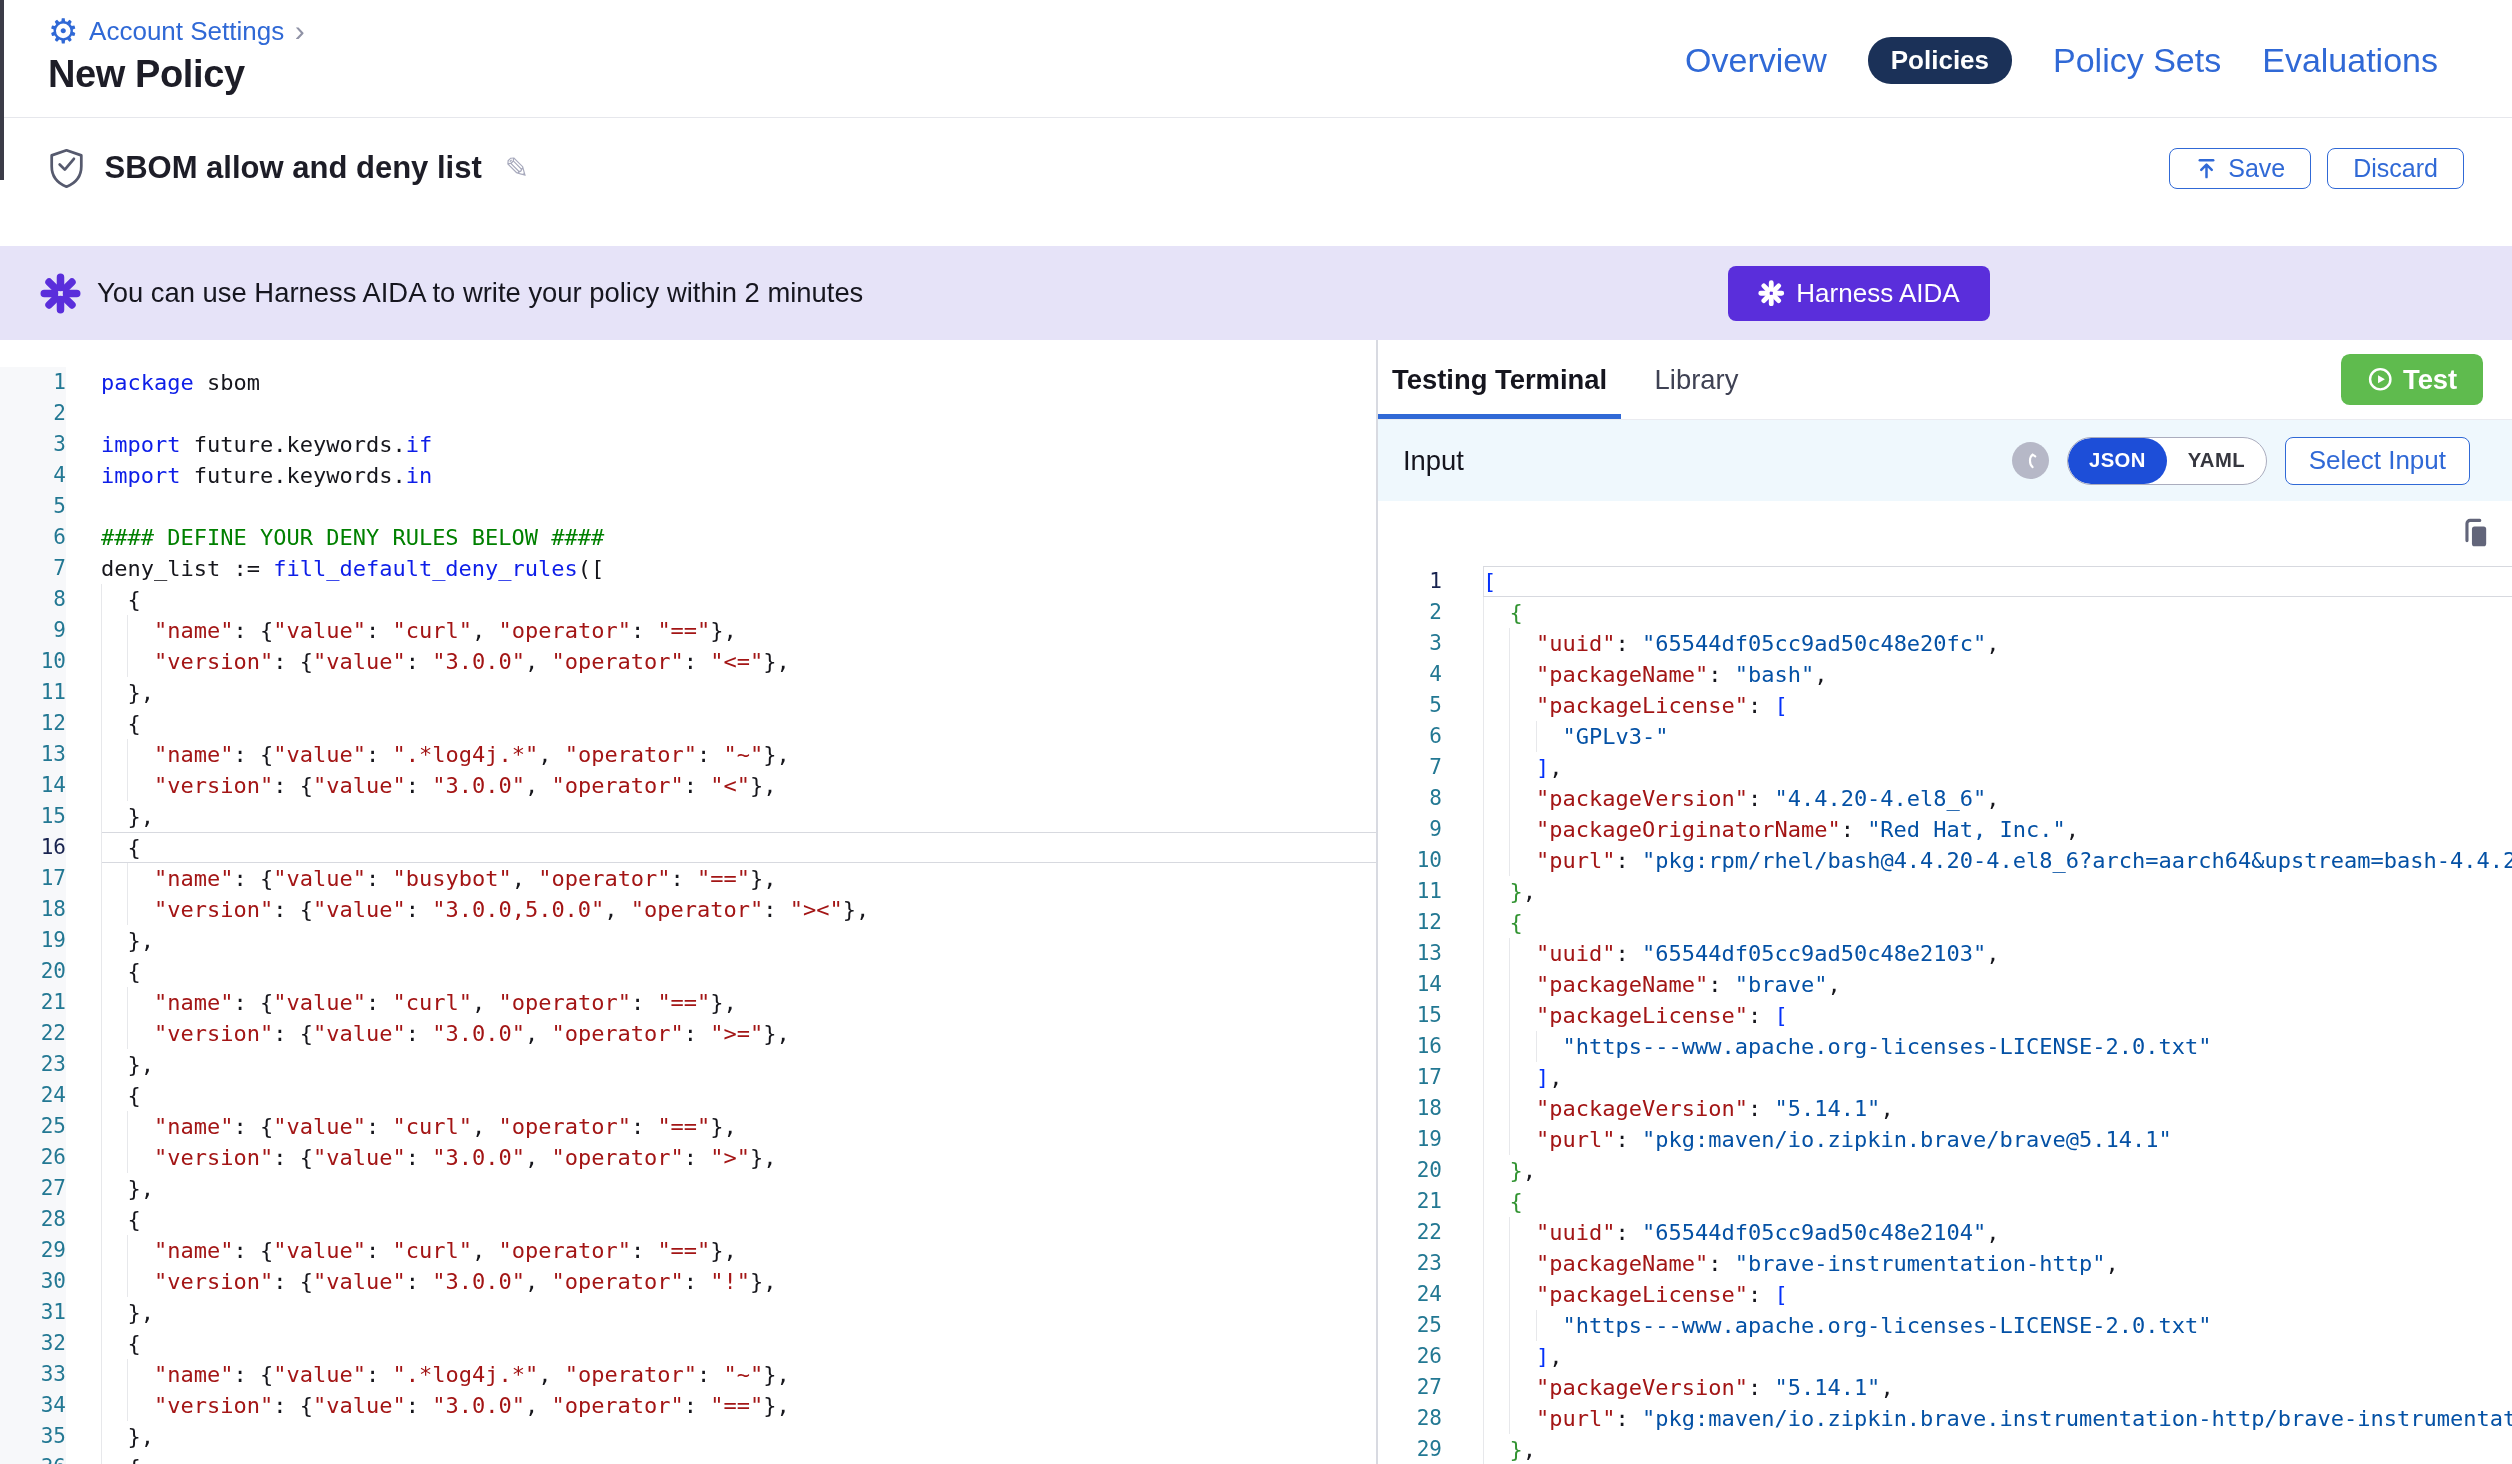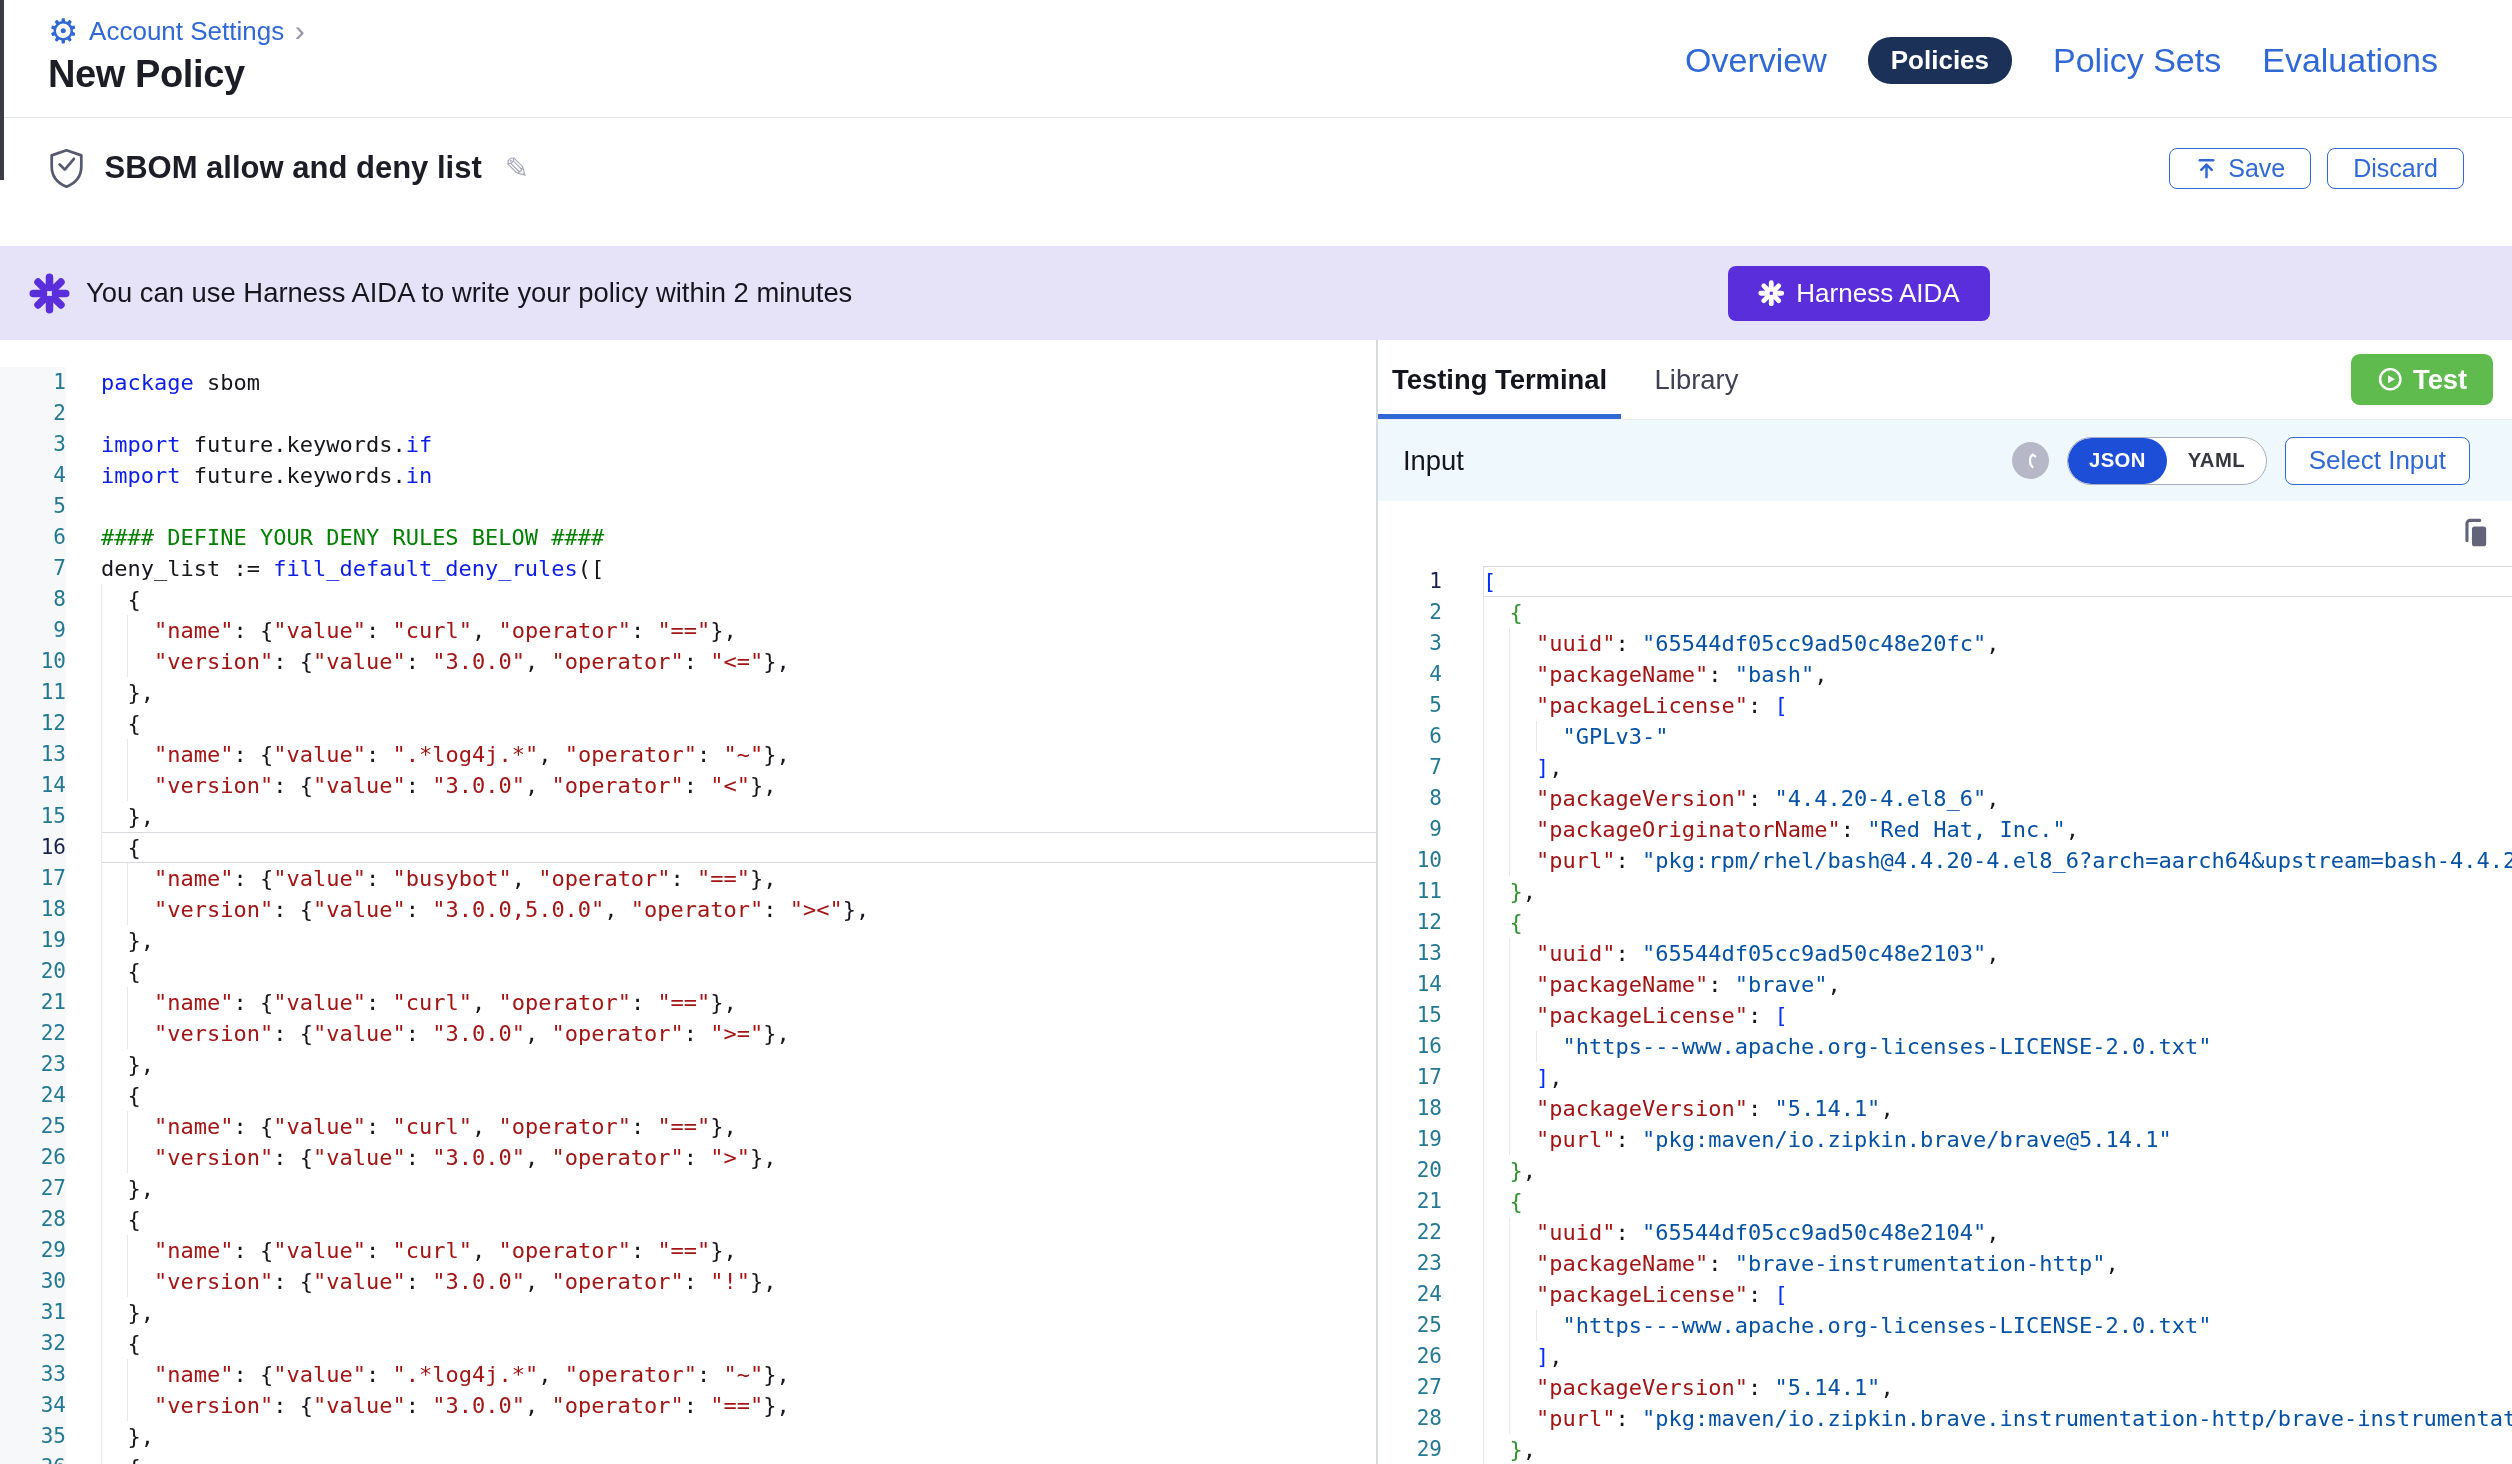--- a/index.html
+++ b/index.html
@@ -27,21 +27,21 @@
                display:flex; align-items:center; padding:0 48px; }
   .policy-name{ font-size:31px; font-weight:bold; color:#1d1d27; margin-left:19.5px; }
   .pencil{ font-size:29px; color:#a7a9bc; margin-left:23px; background:none; border:none; cursor:pointer; }
   .bar-actions{ margin-left:auto; display:flex; gap:16px; }
   .btn-outline{ display:flex; align-items:center; gap:10.6px; height:41px; padding:0 25px;
                 background:#fff; border:1.8px solid var(--accent-blue,#3069d6); border-radius:8px;
                 color:var(--accent-blue,#3069d6); font-size:25px; font-weight:500; cursor:pointer;
                 font-family:inherit;text-align:right; }
   
   .aida-banner{ position:absolute; top:246px; left:0; right:0; height:94px;
-                background:var(--banner-bg,#e6e3f8); display:flex; align-items:center; padding-left:29px; }
+                background:var(--banner-bg,#e6e3f8); display:flex; align-items:center; padding-left:40px; }
   .aida-banner .msg{ font-size:27.4px; color:#16161f; margin-left:16px; }
   .aida-btn{ position:absolute; left:1728px; top:19.5px; width:262px; height:55px;
              background:var(--purple,#5a2edb); border:none; border-radius:8px; color:#fff;
              font-size:26px; font-weight:normal; display:flex; align-items:center; justify-content:center;
              gap:11.5px; cursor:pointer; font-family:inherit; }
   
   .editors{ position:absolute; top:340px; left:0; right:0; bottom:0; }
   .pane-divider{ position:absolute; left:1376px; top:0; bottom:0; width:1.8px; background:#d8dae1; cursor:col-resize; }
   .code-pane{ position:absolute; left:0; top:0; bottom:0; width:1376px; overflow:hidden;
               padding-top:26.5px; font-family:"DejaVu Sans Mono",monospace; font-size:22px; }
@@ -59,21 +59,21 @@
   
   .right-pane{ position:absolute; left:1378px; right:0; top:0; bottom:0; display:flex; flex-direction:column; }
   .term-tabs{ height:80px; flex:none; display:flex; align-items:stretch; padding-left:0;
               border-bottom:0.9px solid #eaebf0; background:#fff; }
   .term-tab{ display:flex; align-items:center; padding:0 14px; font-size:27.4px; color:#3f4254;
              position:relative; cursor:pointer; }
   .term-tab.active{ font-weight:bold; color:#15151e; }
   .term-tab.active::after{ content:''; position:absolute; left:0; right:0; bottom:0; height:5.3px;
                            background:var(--accent-blue,#3069d6); }
   .term-tab + .term-tab{ margin-left:19.5px; }
-  .test-btn{ margin:auto 19px auto auto; height:51px; width:142px; background:var(--green,#5fbb4e);
+  .test-btn{ margin:auto 29px auto auto; height:51px; width:142px; background:var(--green,#5fbb4e);
              border:none; border-radius:8.8px; color:#fff; font-weight:bold; font-size:27.4px;
              display:flex; align-items:center; justify-content:center; gap:9.7px; cursor:pointer;
              font-family:inherit; }
   .input-row{ height:81px; flex:none; background:var(--input-row-bg,#eff8fd); display:flex;
               align-items:center; padding:0 42px 0 25px; }
   .input-label{ font-size:27.4px; color:#15151e; }
   .row-controls{ margin-left:auto; display:flex; align-items:center; gap:17.7px; }
   .fmt-circle{ width:37px; height:37px; border-radius:50%; background:#b6b8c7; border:none;
                display:flex; align-items:center; justify-content:center; color:#fff; font-size:17.7px;
                font-weight:bold; cursor:default; font-family:inherit; }

